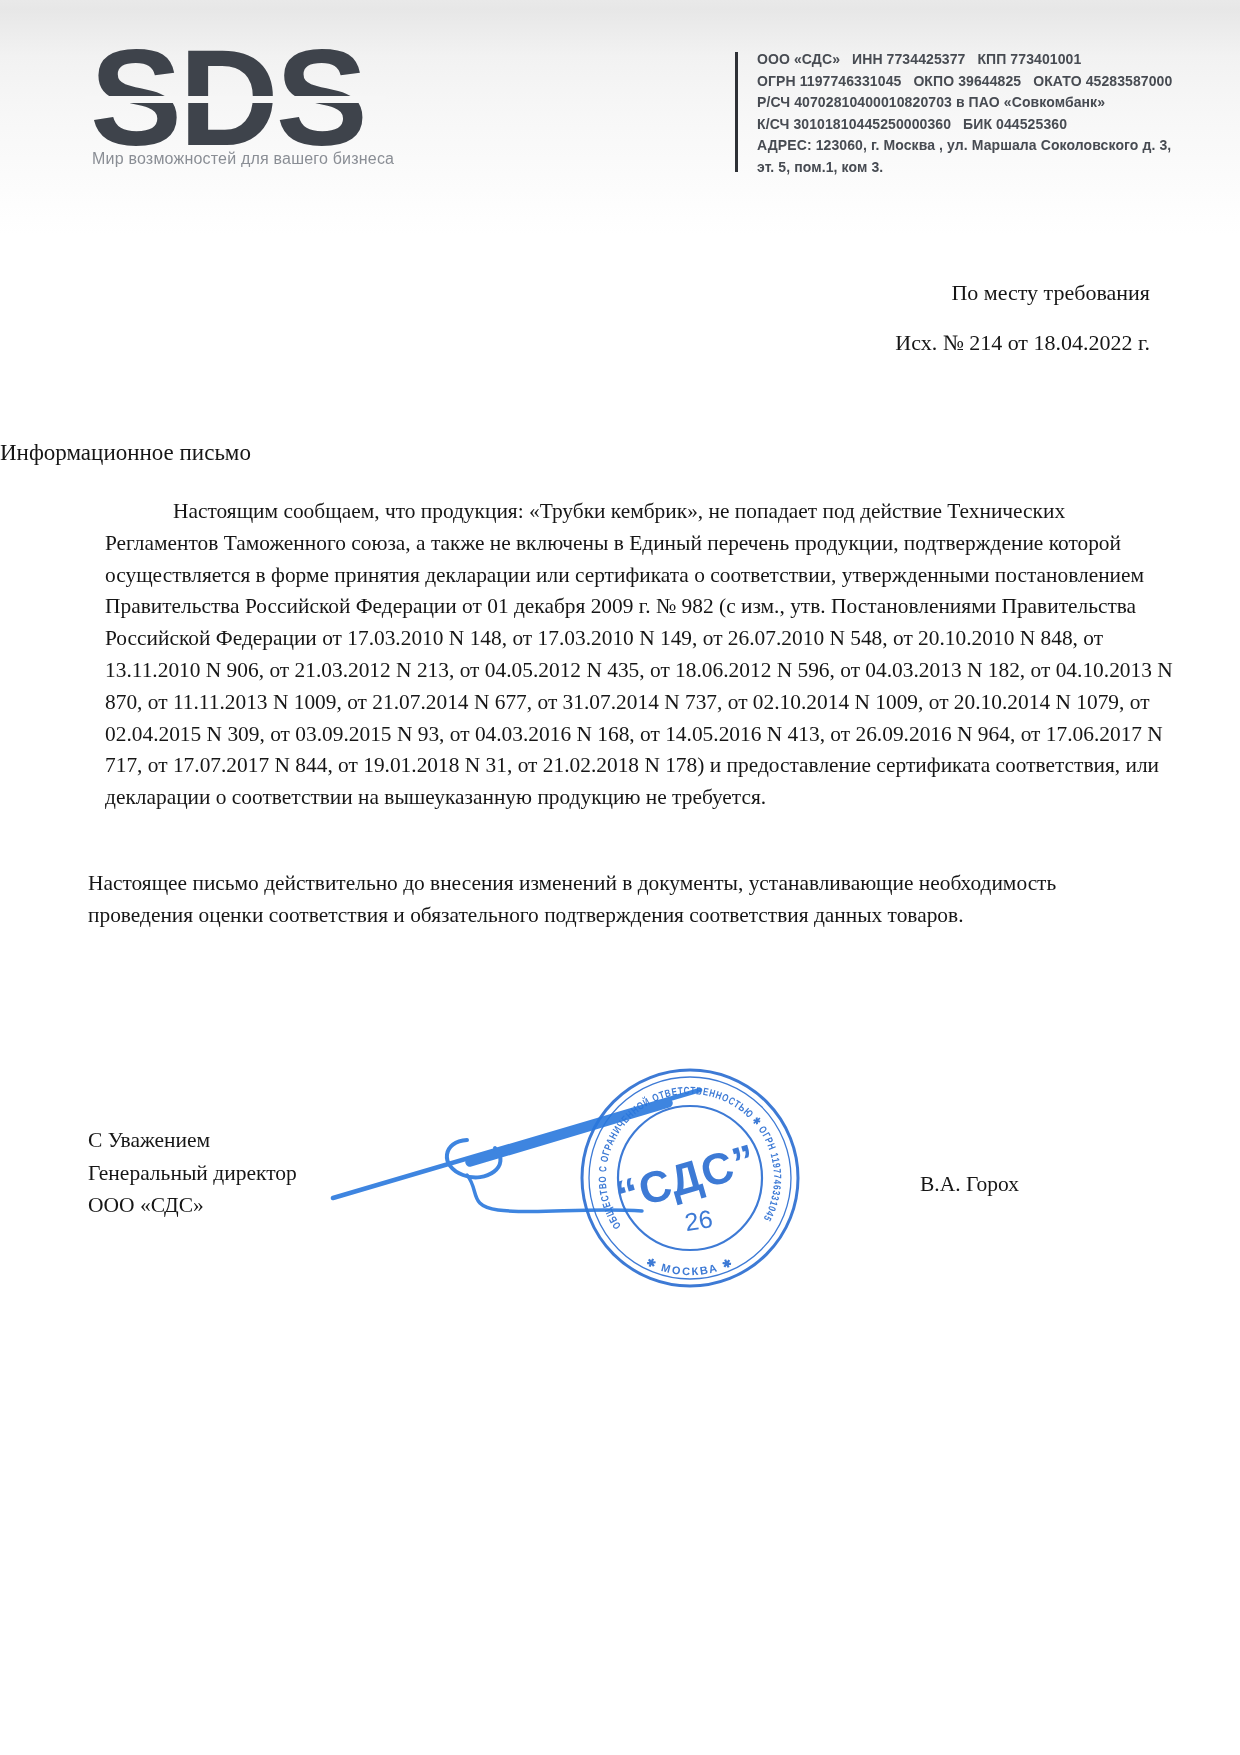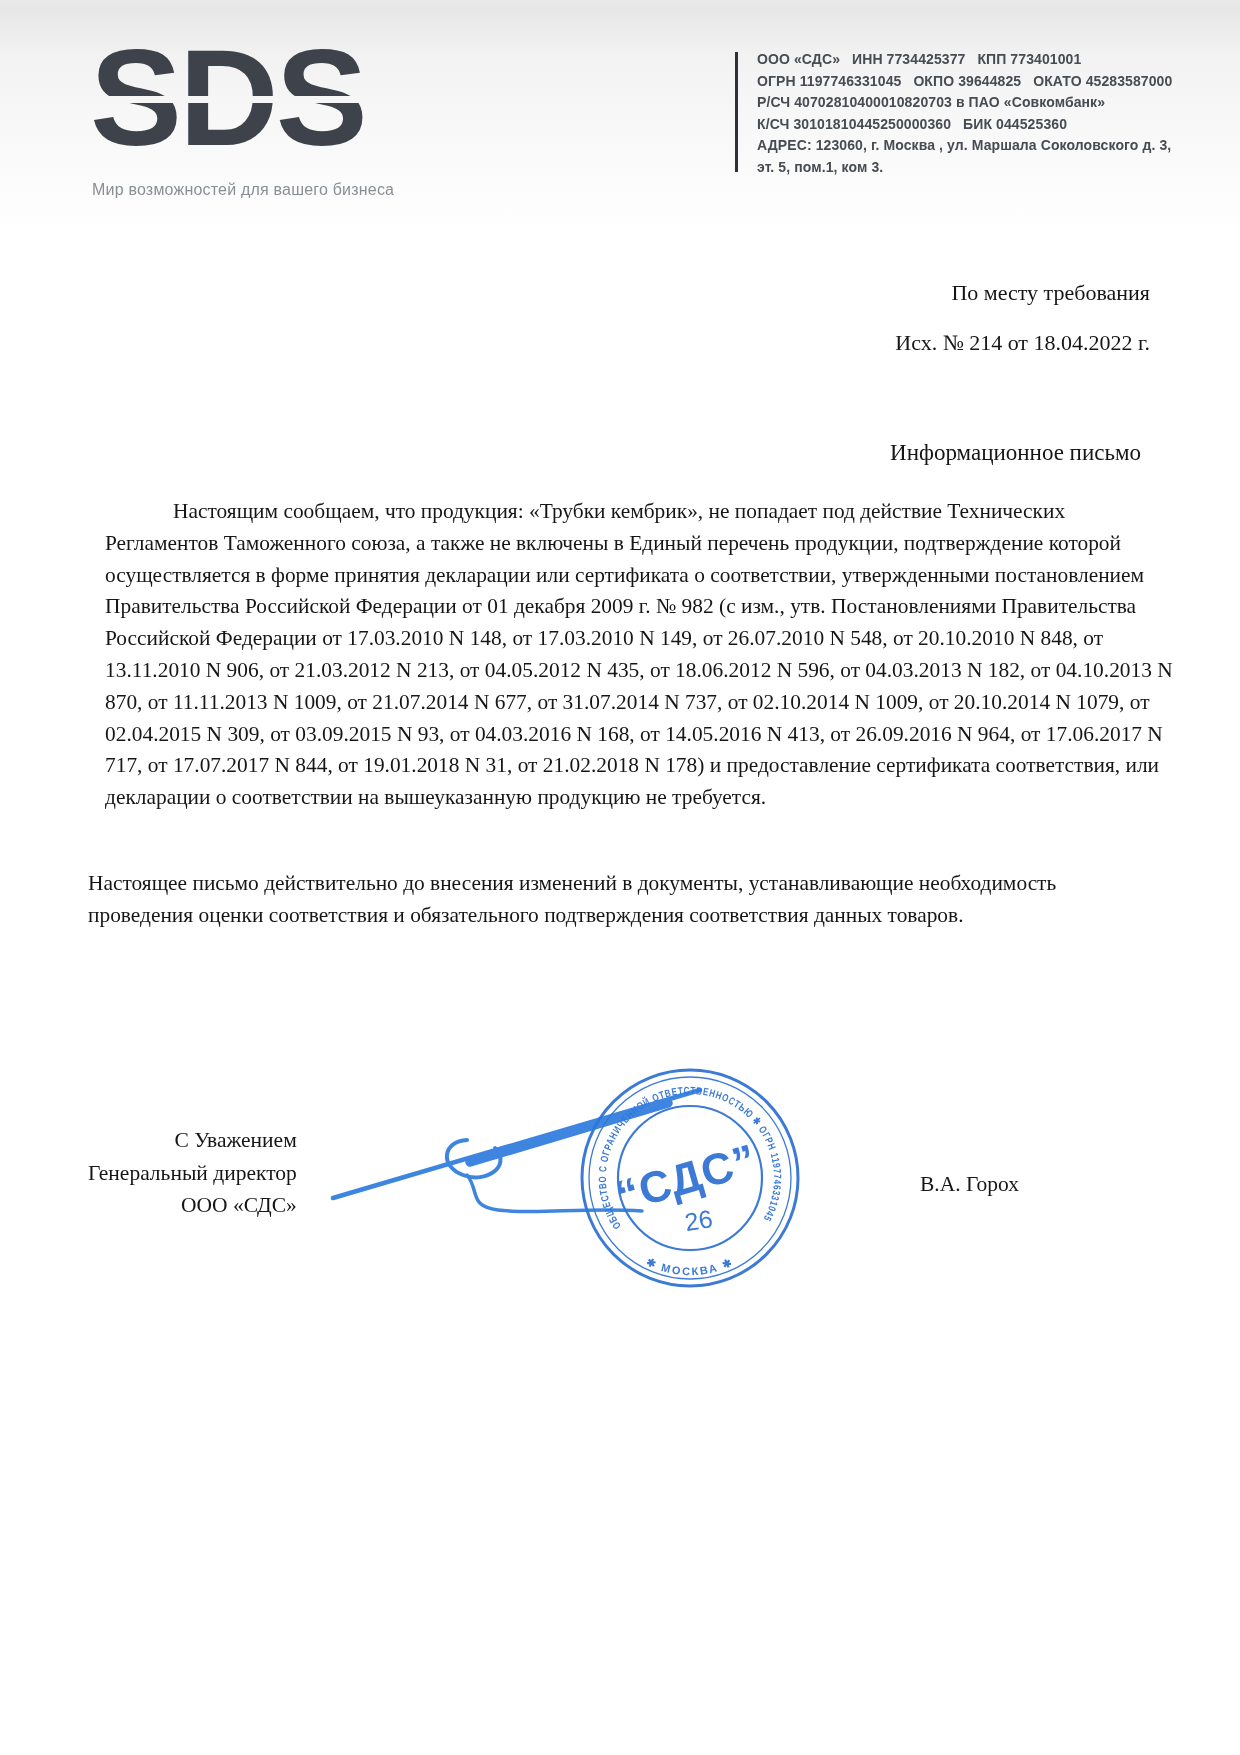--- a/index.html
+++ b/index.html
@@ -12,36 +12,36 @@
     background:linear-gradient(180deg,#e9e9e9 0%,#e7e7e7 4%,#f2f2f2 24%,#f7f7f7 48%,#ffffff 100%);
   }
   .logo { position:absolute; left:90px; top:28px; width:300px; height:130px; }
   .logo-text {
     font-family:"Liberation Sans", sans-serif; font-weight:700; font-size:138px;
     line-height:1; letter-spacing:-3px; color:#3e434b;
   }
   .logo-stripe { position:absolute; left:-5px; top:68px; width:300px; height:7px; background:#f6f6f6; }
   .tagline {
     position:absolute; left:92px; top:150px;
-    font-family:"Liberation Sans", sans-serif; font-size:16px; color:#8a8e95; letter-spacing:.2px;margin-top:31px;
+    font-family:"Liberation Sans", sans-serif; font-size:16px; color:#8a8e95; letter-spacing:.2px;
   }
   .vrule { position:absolute; left:735px; top:52px; width:3px; height:120px; background:#2e3136; }
   .details {
     position:absolute; left:757px; top:49px;
     font-family:"Liberation Sans", sans-serif; font-weight:700; font-size:14px;
     line-height:21.5px; color:#474b52; letter-spacing:.1px;
   }
   .details-line { white-space:pre; }
   .recipient { position:absolute; right:90px; top:280px; font-size:22px;margin-left:36px; }
   .outgoing  { position:absolute; right:90px; top:330px; font-size:22px; }
-  .doc-title { position:absolute; left:0; top:440px; width:1141px; text-align:right; font-size:23px; }
+  .doc-title { position:absolute; left:0; top:440px; width:1141px; text-align:left; font-size:23px; }
   .para { position:absolute; left:88px; width:1076px; font-size:21.4px; line-height:31.8px; }
   .p1 { top:496px; text-indent:68px;margin-left:17px; }
   .p2 { top:868px; }
-  .sig-block { position:absolute; left:88px; top:1124px; font-size:21.5px; line-height:32.5px;text-align:right; }
+  .sig-block { position:absolute; left:88px; top:1124px; font-size:21.5px; line-height:32.5px; }
   .signer { position:absolute; left:920px; top:1172px; font-size:21.5px; }
   .stamp { position:absolute; left:558px; top:1046px; width:264px; height:264px; opacity:.92; }
   .signature { position:absolute; left:320px; top:1070px; width:500px; height:160px; }
 </style>
 </head>
 <body>
 
 <div class="page">
 
   <div class="band"></div>

